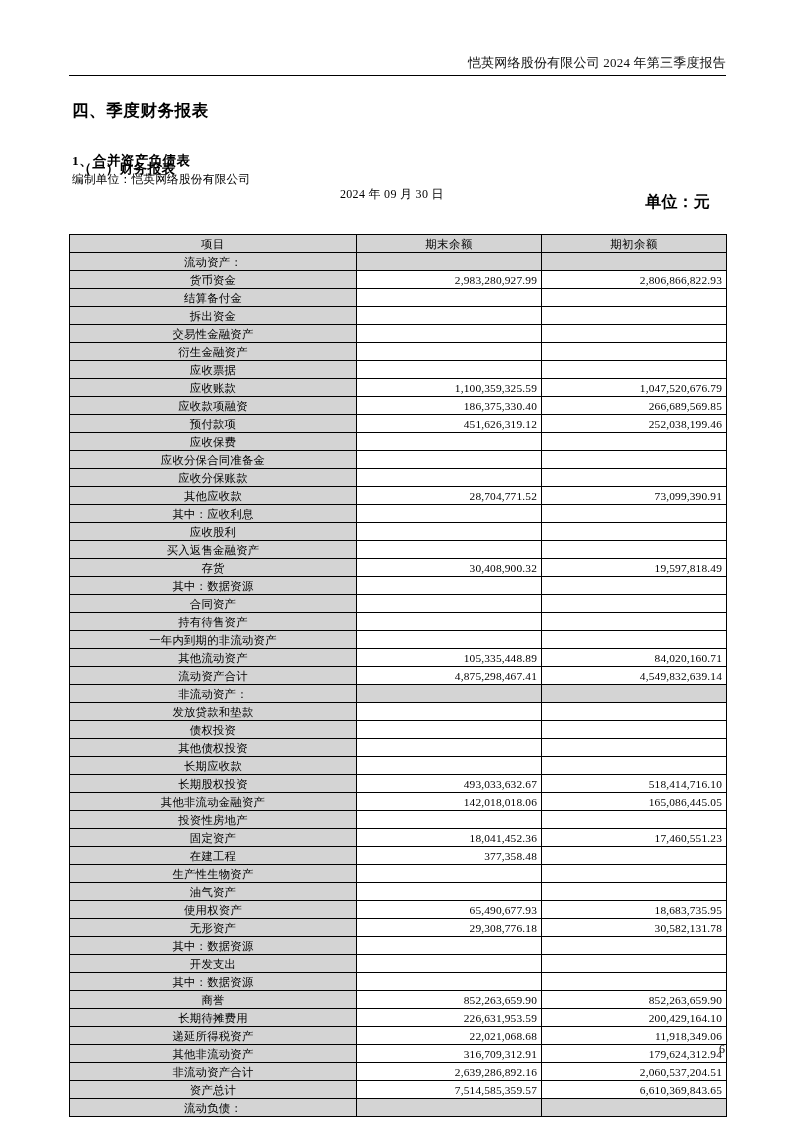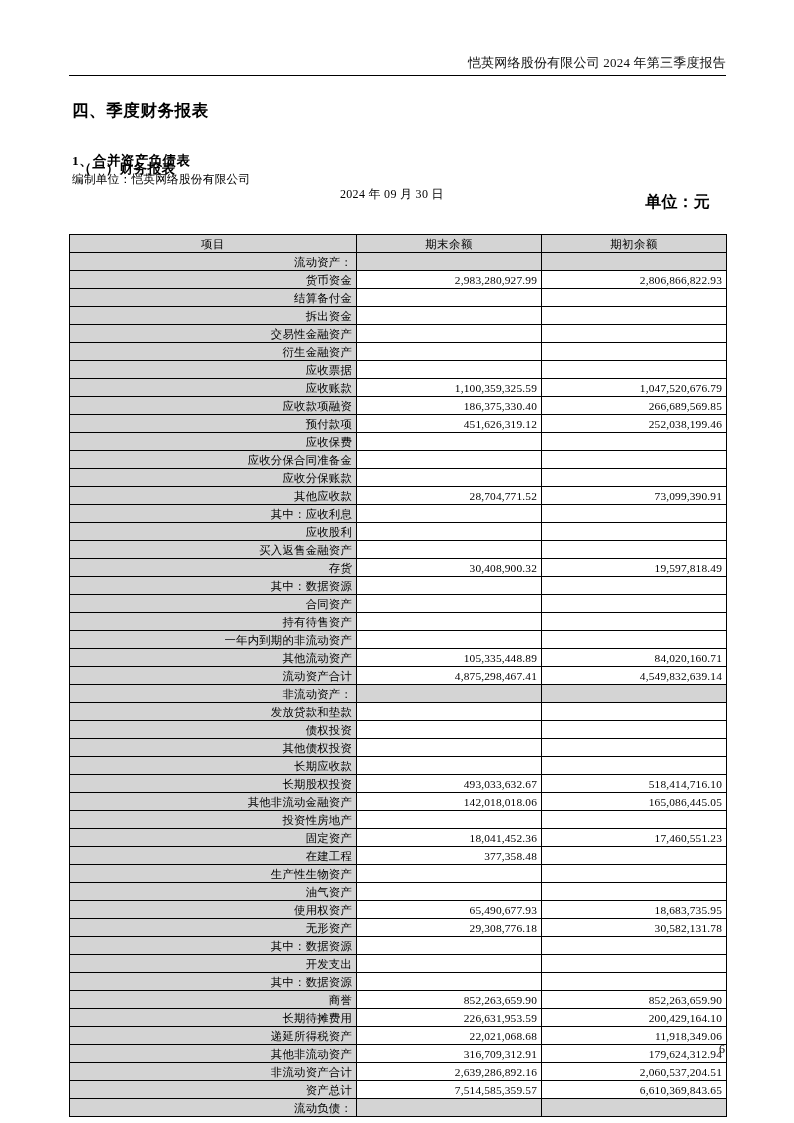--- a/index.html
+++ b/index.html
@@ -121,21 +121,21 @@
     white-space: nowrap;
   }
   table.bs thead th {
     text-align: center;
     background: #d4d4d4;
     font-weight: normal;
     letter-spacing: 0.5px;
   }
   td.item {
     background: #d4d4d4;
-    text-align: right;
+    text-align: center;
     letter-spacing: 0.2px;
   }
   td.num {
     background: #ffffff;
     text-align: right;
     letter-spacing: 0.15px;
     font-variant-numeric: tabular-nums;
   }
   td.num.shaded { background: #d4d4d4; }
 

